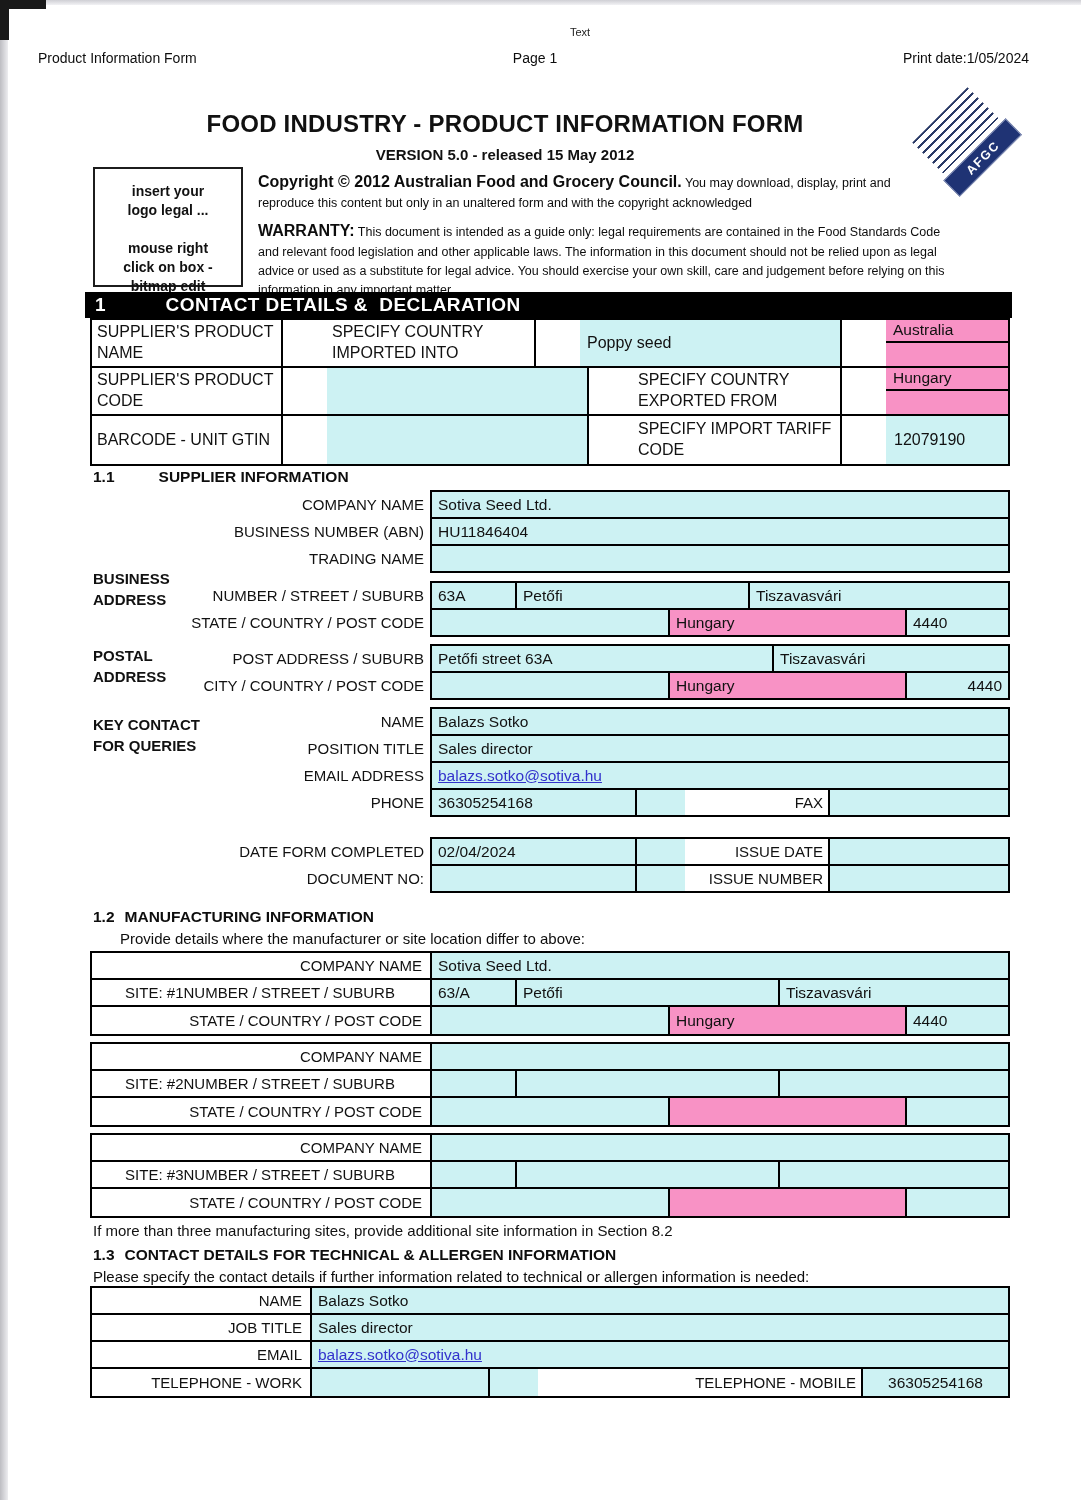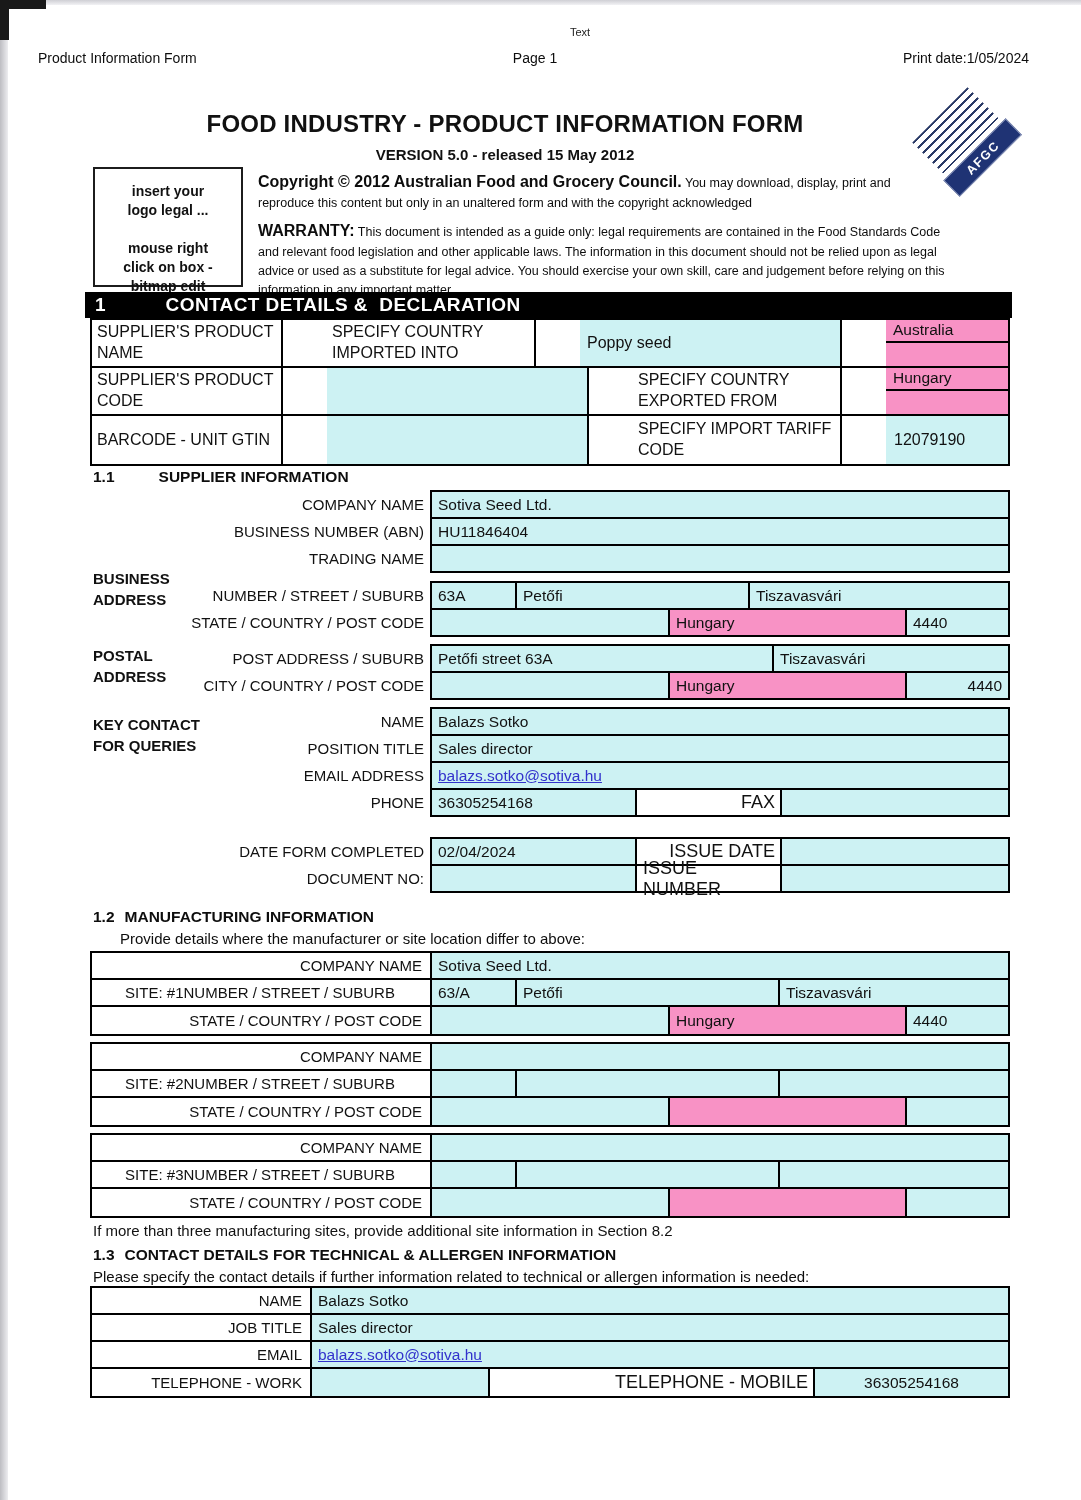--- a/index.html
+++ b/index.html
@@ -81,21 +81,21 @@
   .sec11{left:90px;top:490px;width:920px;}
   .blk{width:920px;}
   .frow{display:flex;}
   .frow + .frow{margin-top:-2px;justify-content:space-between;}
   .fl{width:340px;height:29px;display:flex;align-items:center;justify-content:flex-end;
       padding-right:6px;font-size:15px;white-space:nowrap;}
   .fin{width:580px;height:29px;border:2px solid var(--bd);background:var(--cyan);display:flex;align-items:stretch;}
   .sc{display:flex;align-items:center;padding:0 6px;font-size:15.5px;border-right:2px solid var(--bd);background:var(--cyan);}
   .sc:last-child{border-right:none;}
   .sc.pink{background:var(--pink);}
-  .sc.white{background:#fff;justify-content:flex-end;font-size:18px;padding-right:5px;}
+  .sc.white{background:#fff;justify-content:flex-end;font-size:15px;padding-right:5px;margin-left:48px;}
   .sc.grow{flex:1;}
   .mt8{margin-top:8px;} .mt7{margin-top:7px;} .mt20{margin-top:20px;}
   .grp-label{position:absolute;left:3px;font-weight:bold;font-size:15px;white-space:nowrap;}
   .email-link{color:var(--link);font-size:15.5px;}
 
   
   .grp12{left:90px;width:920px;border:2px solid var(--bd);background:#fff;}
   .g12top1{top:951px;} .g12top2{top:1042px;} .g12top3{top:1133px;}
   .grow12{display:flex;height:27px;border-bottom:2px solid var(--bd);}
   .grow12:last-child{border-bottom:none;}

